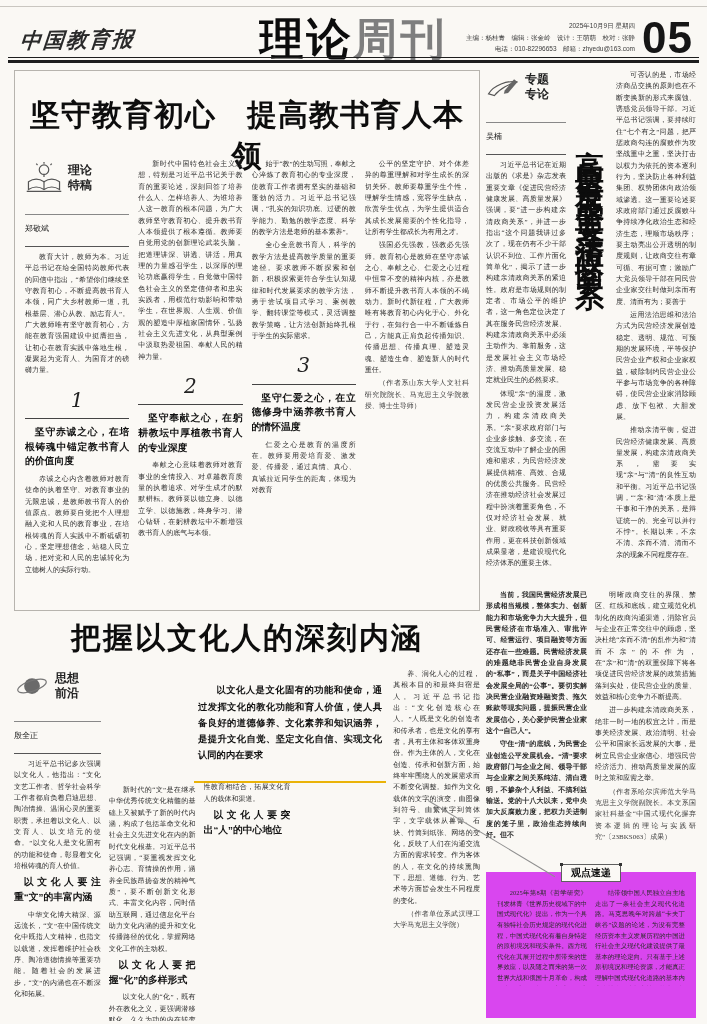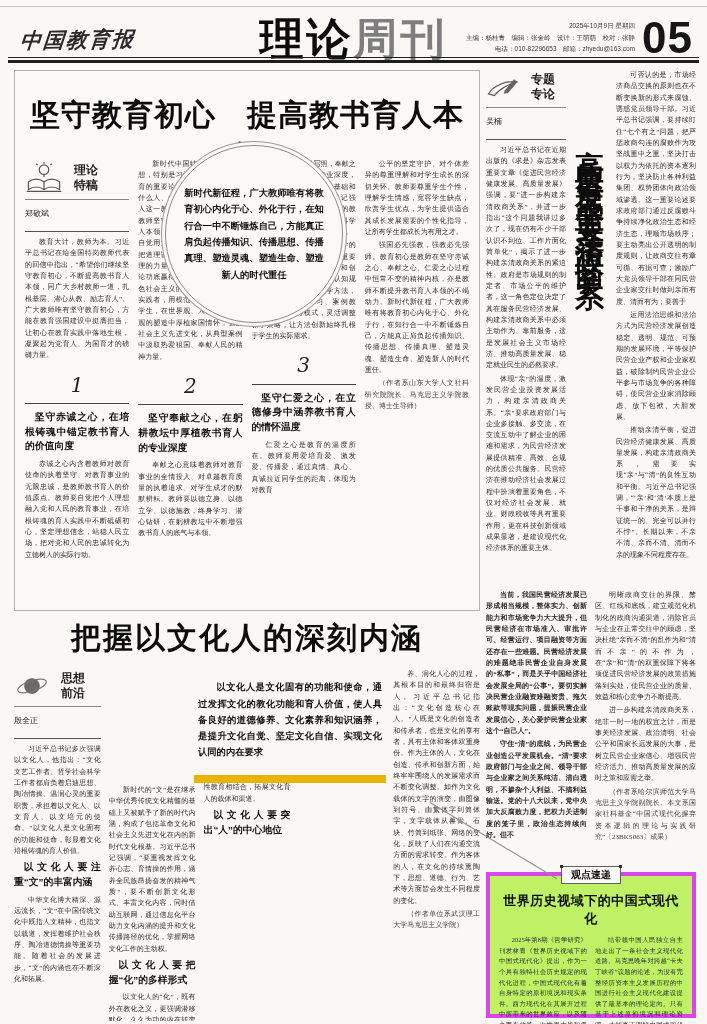--- a/index.html
+++ b/index.html
@@ -15,21 +15,21 @@
   .pubinfo{position:absolute;right:72px;top:20px;text-align:right;font-size:6.5px;line-height:1.8;color:#3a3a3a;}
   .pagenum{position:absolute;right:14px;top:13px;font-size:44px;font-weight:800;color:#161616;letter-spacing:1px;}
   .rule-thin{position:absolute;top:57px;left:8px;right:8px;border-top:1px solid #1d1d1d;}
   .rule-thick{position:absolute;top:60px;left:8px;right:8px;height:2.5px;background:#1d1d1d;}
 
   
   .col{font-size:7px;line-height:1.62;color:#2c2c2c;text-align:justify;overflow:hidden;font-family:"Liberation Serif","DejaVu Serif",serif;}
   .col p{margin:0 0 2px;text-indent:2em;}
   .note{color:#3d3d3d;}
   .authorline{font-size:8px;color:#222;border-bottom:1px solid #555;padding:2px 0 10px;margin-bottom:5px;text-indent:0 !important;}
-  .labelblock{display:flex;align-items:center;gap:11px;margin:2px 0 6px;border-bottom:1px solid #888;padding-bottom:5px;}
+  .labelblock{display:flex;align-items:center;gap:5px;margin:2px 0 6px;border-bottom:1px solid #888;padding-bottom:20px;}
   .labelblock .lbl{font-weight:800;font-size:12px;line-height:1.25;color:#222;font-family:"Liberation Sans","DejaVu Sans",sans-serif;}
   .subhead{font-family:"Liberation Sans","DejaVu Sans",sans-serif;font-weight:800;font-size:9.8px;line-height:1.5;margin:3px 0 5px;text-indent:1em;color:#111;}
   .secnum{font-family:"DejaVu Serif",serif;font-style:italic;font-size:20px;text-align:center;border-bottom:1.5px solid #444;padding-bottom:2px;margin:7px 0 6px;color:#222;}
 
   
   .main-box{position:absolute;left:14px;top:70px;width:466px;height:541px;border:1px solid #b7b4ae;background:#fbf9f5;box-sizing:border-box;}
   .main-headline{margin-top:24px;text-align:center;font-size:30px;font-weight:900;letter-spacing:1px;color:#0d0d0d;}
   .main-cols{position:absolute;left:10px;right:10px;top:88px;bottom:8px;display:grid;grid-template-columns:repeat(4,1fr);gap:9px;}
   .callout{position:absolute;left:150px;top:74px;width:178px;height:178px;border-radius:50%;border:1px solid #8c8c8c;box-shadow:0 0 0 3px #fbf9f5,0 0 0 4px #9a9a9a;background:#fbf9f5;display:flex;align-items:center;justify-content:center;box-sizing:border-box;padding:18px;z-index:3;}
   .callout .ctext{font-family:"Liberation Sans","DejaVu Sans",sans-serif;font-size:9.3px;font-weight:700;line-height:1.75;text-align:center;color:#111;}
@@ -39,26 +39,26 @@
   .right-upper{display:flex;gap:5px;height:512px;}
   .right-upper .rcol{width:80px;height:512px;}
   .vhead{width:38px;height:512px;padding-top:56px;box-sizing:border-box;writing-mode:vertical-rl;text-orientation:upright;font-family:"Liberation Sans","DejaVu Sans",sans-serif;font-size:29px;font-weight:900;letter-spacing:11px;color:#0c0c0c;margin:0 auto;}
   .right-lower{margin-top:8px;display:grid;grid-template-columns:1fr 1fr;gap:8px;height:270px;}
 
   
   .bottom-art{position:absolute;left:14px;top:616px;width:466px;height:408px;}
   .bottom-headline{text-align:center;font-size:30px;font-weight:900;letter-spacing:2px;color:#0d0d0d;margin:2px 0 10px;}
   .bottom-cols{position:relative;display:grid;grid-template-columns:repeat(5,1fr);gap:8px;height:352px;}
   .bottom-cols .col{height:352px;}
-  .intro-box{position:absolute;left:180px;top:0px;width:192px;height:114px;background:#faf8f4;border-bottom:8px solid #eab308;z-index:3;box-sizing:border-box;padding:6px 4px 10px;display:flex;align-items:center;}
+  .intro-box{position:absolute;left:180px;top:0px;width:192px;height:114px;background:#faf8f4;border-bottom:2px solid #eab308;z-index:3;box-sizing:border-box;padding:6px 4px 10px;display:flex;align-items:center;}
   .intro-box .itext{font-family:"Liberation Sans","DejaVu Sans",sans-serif;font-size:9.3px;font-weight:700;line-height:1.75;text-align:justify;color:#111;text-indent:2em;}
   .pad-top{padding-top:116px;box-sizing:border-box;}
 
   
-  .vp-box{position:absolute;left:486px;top:872px;width:210px;height:146px;border:4px solid #d946ef;background:#bef264;box-sizing:border-box;padding:14px 9px 6px;}
+  .vp-box{position:absolute;left:486px;top:872px;width:210px;height:146px;border:2px solid #d946ef;background:#d946ef;box-sizing:border-box;padding:14px 9px 6px;}
   .vp-tab{position:absolute;top:-10px;left:50%;transform:translateX(-50%);background:#fbf9f5;border:1px solid #5f5f5f;padding:1px 9px;font-size:10px;font-weight:800;font-family:"Liberation Sans","DejaVu Sans",sans-serif;white-space:nowrap;color:#111;}
   .vp-tab::before,.vp-tab::after{content:"";position:absolute;width:3px;height:3px;background:#333;top:-2px;}
   .vp-tab::before{left:-2px;}
   .vp-tab::after{right:-2px;}
   .vp-line{position:absolute;left:-60px;top:-74px;width:148px;border-top:1px solid #8f8f8f;transform:rotate(31deg);transform-origin:left center;}
   .vp-headline{text-align:center;font-size:13px;font-weight:900;letter-spacing:0.5px;margin:2px 0 7px;color:#0d0d0d;}
   .vp-cols{display:grid;grid-template-columns:1fr 1fr;gap:8px;height:98px;}
   .vp-cols .col{font-size:6.4px;line-height:1.66;height:98px;}
 
   .icon-svg{flex:0 0 auto;}
@@ -78,23 +78,20 @@
       <div>电话：010-82296653　邮箱：zhyedu@163.com</div>
     </div>
     <div class="pagenum">05</div>
     <div class="rule-thin"></div>
     <div class="rule-thick"></div>
   </div>
 
   <div class="main-box">
     <div class="main-headline">坚守教育初心　提高教书育人本领</div>
 
-    <div class="callout">
-      <div class="ctext">新时代新征程，广大教师唯有将教育初心内化于心、外化于行，在知行合一中不断锤炼自己，方能真正肩负起传播知识、传播思想、传播真理、塑造灵魂、塑造生命、塑造新人的时代重任</div>
-    </div>
 
     <div class="main-cols">
 
       <div class="col">
         <div class="labelblock">
           <svg class="icon-svg" width="38" height="33" viewBox="0 0 44 38">
             <g fill="none" stroke="#555" stroke-width="1.4">
               <circle cx="22" cy="10" r="5.5"></circle>
               <path d="M22 1v2M13 3l1.5 1.5M31 3l-1.5 1.5M22 15.5v3"></path>
               <path d="M4 24c6-4 12-4 18 0c6-4 12-4 18 0v9c-6-4-12-4-18 0c-6-4-12-4-18 0z"></path>
@@ -215,21 +212,20 @@
       <div class="col">
         <p>养、润化人心的过程，其根本目的和最终归宿是人。习近平总书记指出：“文化创造核心在人。”人既是文化的创造者和传承者，也是文化的享有者，具有主体和客体双重身份。作为主体的人，文化在创造、传承和创新方面，始终牢牢围绕人的发展需求而不断变化调整。如作为文化载体的文字的演变，由图像到符号、由繁体字到简体字，文字载体从兽骨、石块、竹简到纸张、网络的变化，反映了人们在沟通交流方面的需求转变。作为客体的人，在文化的持续熏陶下，思想、道德、行为、艺术等方面皆会发生不同程度的变化。</p>
         <p class="note">（作者单位系武汉理工大学马克思主义学院）</p>
       </div>
     </div>
   </div>
 
   <div class="vp-box">
     <div class="vp-line"></div>
     <div class="vp-tab">观点速递</div>
-    <div class="vp-headline">世界历史视域下的中国式现代化</div>
     <div class="vp-cols">
       <div class="col">
         <p>2025年第8期《哲学研究》刊发林青《世界历史视域下的中国式现代化》提出，作为一个具有独特社会历史规定的现代化进程，中国式现代化有着自身特定的原初境况和现实条件。西方现代化在其展开过程中所带来的世界效应，以及随之而来的第一次世界大战和俄国十月革命，构成了中国式现代化的原初境况。这种原初境况造就了20世纪初世界历史的新形势，中国共产党团</p>
       </div>
       <div class="col">
         <p>结带领中国人民独立自主地走出了一条社会主义现代化道路。马克思晚年对跨越“卡夫丁峡谷”议题的论述，为没有完整经历资本主义发展历程的中国进行社会主义现代化建设提供了最基本的理论定向。只有基于上述原初境况和理论资源，才能真正理解中国式现代化道路的基本内容和社会历史规定性，并为深入阐释中国式现代化提供一套完整的可知性框架。</p>
 
       </div>
     </div>
   </div>

